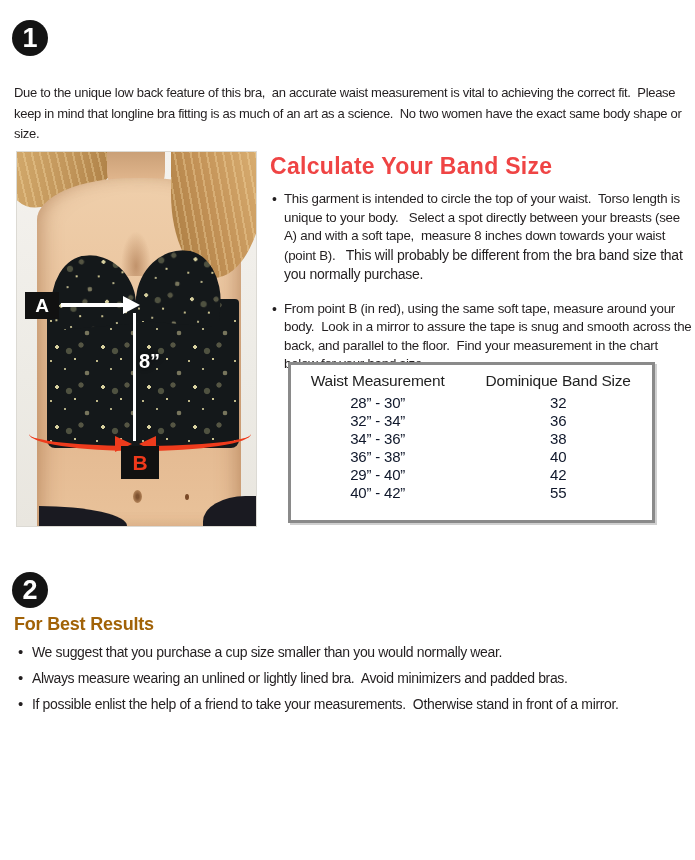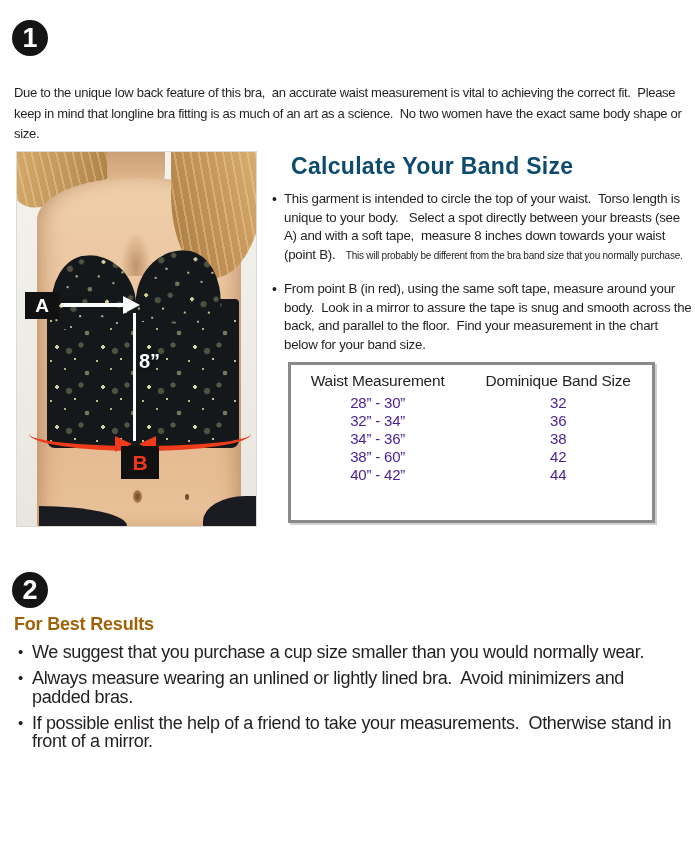--- a/index.html
+++ b/index.html
@@ -14,55 +14,55 @@
   }
   #badge1{left:12px;top:20px;}
   #badge2{left:12px;top:572px;}
   
   .intro{
     position:absolute;left:14px;top:70px;width:676px;
     font-size:13px;line-height:20.5px;letter-spacing:-0.3px;white-space:pre-wrap;
   }
   
   .h1{
-    position:absolute;left:291px;top:153px;font-size:23px;font-weight:bold;
-    color:#0c4a6e;letter-spacing:0.3px;
+    position:absolute;left:270px;top:153px;font-size:23px;font-weight:bold;
+    color:#ef4444;letter-spacing:0.3px;
   }
   .bullets1{
     position:absolute;left:272px;top:190px;width:420px;margin:0;padding:0;list-style:none;
     font-size:13.3px;line-height:18.5px;letter-spacing:-0.25px;
   }
   .bullets1 li{position:relative;padding-left:12px;margin-bottom:15px;white-space:pre-wrap;}
   .bullets1 li::before{content:"\2022";position:absolute;left:0;top:0;font-size:14px;}
-  .small-note{font-size:10px;}
+  .small-note{font-size:14px;}
   
   .size-table-wrap{
     position:absolute;left:288px;top:362px;width:367px;height:161px;
     border:3px solid #8a8a8a;background:#ffffff;box-sizing:border-box;
     box-shadow:2px 2px 0 rgba(120,120,120,0.35);
   }
   .size-table{width:100%;border-collapse:collapse;margin-top:5px;}
   .size-table th{
     font-size:15.5px;font-weight:normal;letter-spacing:-0.2px;color:#1f1f1f;
     text-align:center;padding:2px 0 4px 0;margin-top:32px;
   }
   .size-table td{
-    font-size:15px;letter-spacing:-0.2px;color:#4c1d95;text-align:center;
+    font-size:15px;letter-spacing:-0.2px;color:#0f172a;text-align:center;
     padding:0;line-height:18px;
   }
   .col-waist{width:48%;}
   .col-band{width:52%;}
   
   .h2{
     position:absolute;left:14px;top:614px;font-size:18px;font-weight:bold;color:#a16207;
     letter-spacing:-0.2px;
   }
   .bullets2{
     position:absolute;left:16px;top:643px;width:668px;margin:0;padding:0;list-style:none;
-    font-size:18px;line-height:18.5px;letter-spacing:-0.35px;
+    font-size:14px;line-height:18.5px;letter-spacing:-0.35px;
   }
   .bullets2 li{position:relative;padding-left:16px;margin-bottom:7.5px;white-space:pre-wrap;}
   .bullets2 li::before{content:"\2022";position:absolute;left:2px;top:0;font-size:15px;}
   
   .photo{
     position:absolute;left:17px;top:152px;width:239px;height:374px;overflow:hidden;
     background:linear-gradient(180deg,#f4f2ee 0%,#edebe5 60%,#e9e6df 100%);
     outline:1px solid #dcdad4;
   }
   .photo *{position:absolute;}
@@ -219,26 +219,30 @@
           </tr>
         <tr>
             <td>32” - 34”</td>
             <td>36</td>
           </tr>
         <tr>
             <td>34” - 36”</td>
             <td>38</td>
           </tr>
         <tr>
-            <td>38” - 60”</td>
+            <td>36” - 38”</td>
+            <td>40</td>
+          </tr>
+        <tr>
+            <td>29” - 40”</td>
             <td>42</td>
           </tr>
         <tr>
             <td>40” - 42”</td>
-            <td>44</td>
+            <td>55</td>
           </tr>
       </tbody>
     </table>
   </div>
 
   <div class="badge" id="badge2">2</div>
 
   <div class="h2">For Best Results</div>
 
   <ul class="bullets2">

